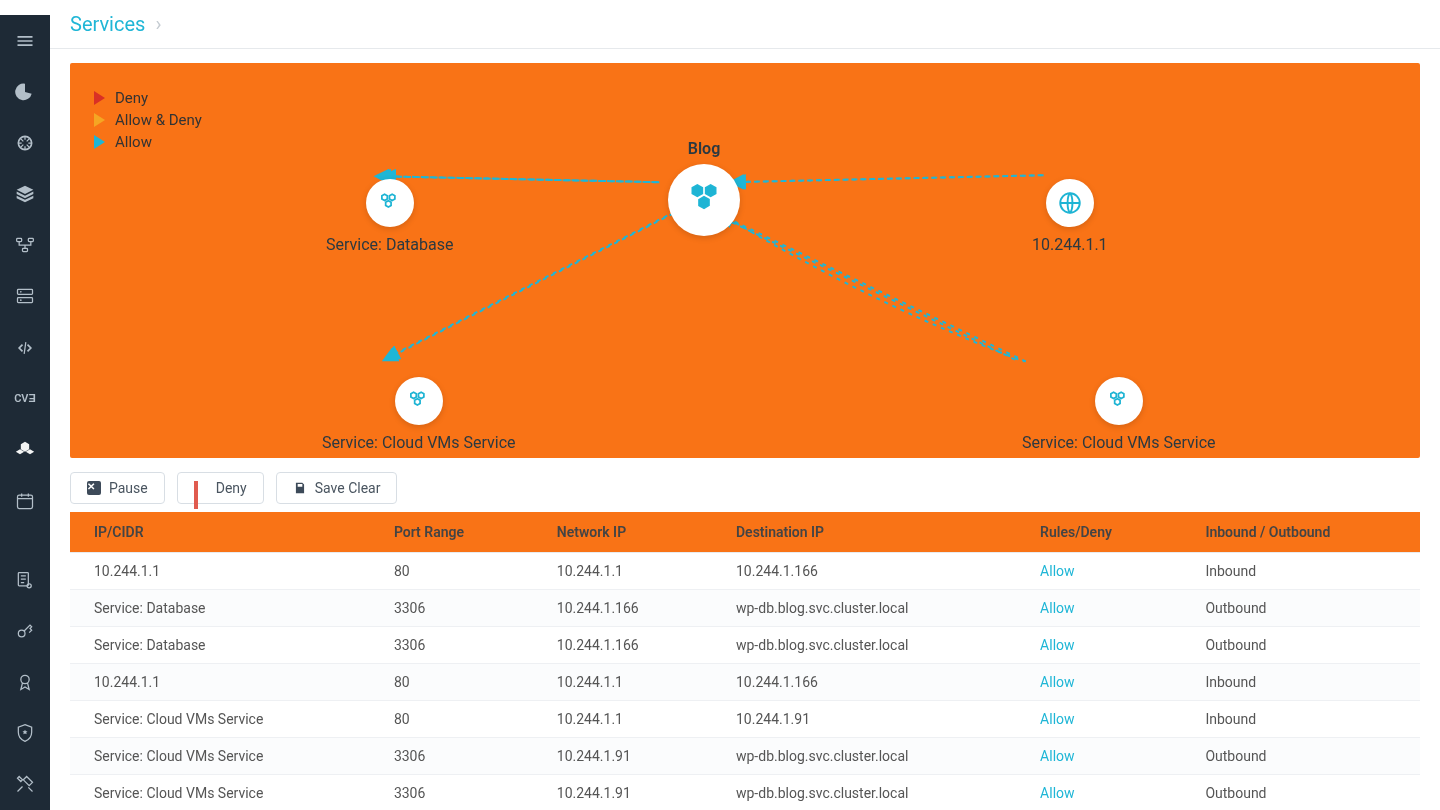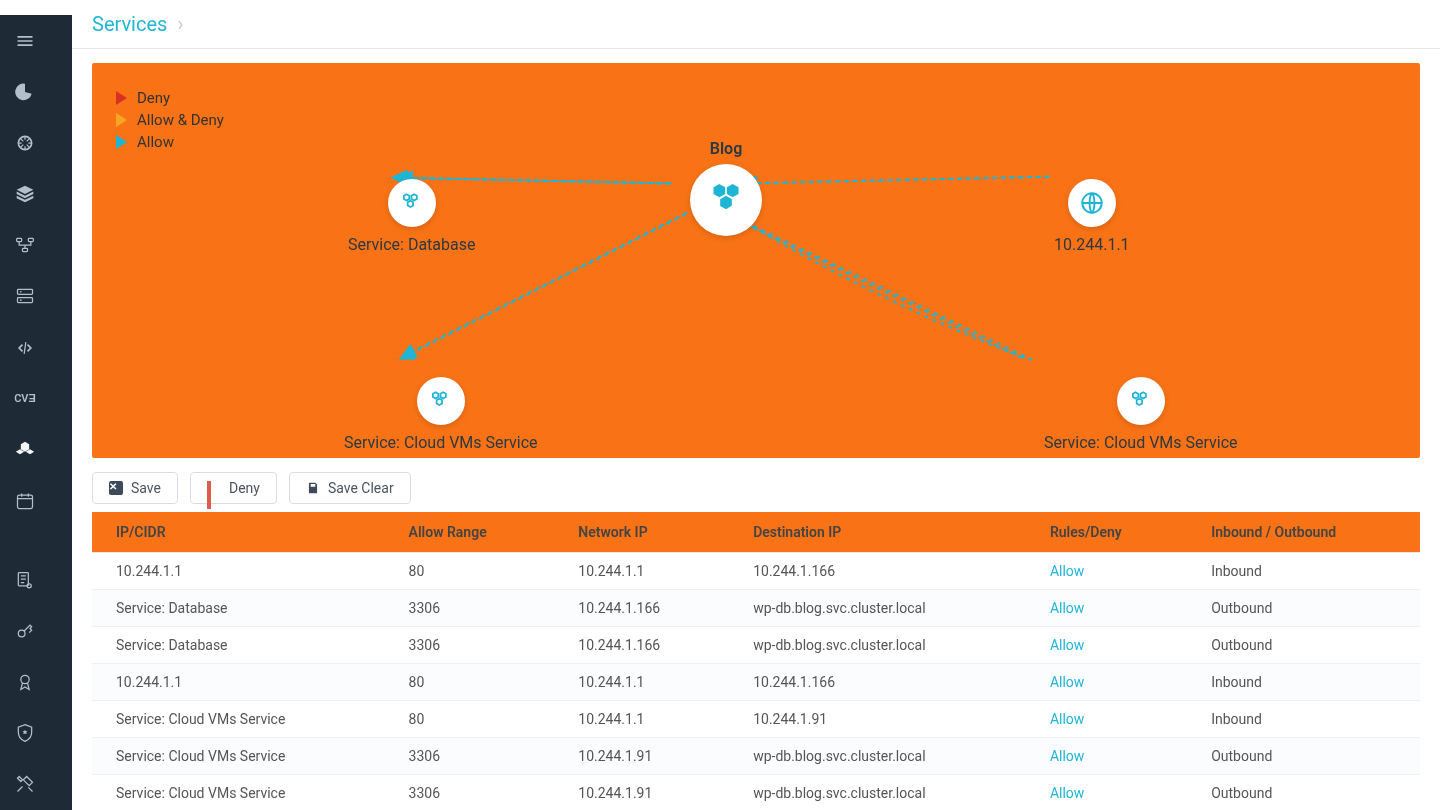--- a/index.html
+++ b/index.html
@@ -1,20 +1,20 @@
 <!DOCTYPE html>
 <html><head>
 <meta charset="utf-8">
 <style>
   * { box-sizing: border-box; margin: 0; padding: 0; }
   body { font-family: -apple-system, BlinkMacSystemFont, "Segoe UI", Roboto, Arial, sans-serif; color: #333; background: #fff; }
   .app { display: flex; height: 810px; width: 1440px; }
 
   
-  .sidebar { width: 72px; background: #1e2a36; display: flex; flex-direction: column; align-items: flex-start; padding-top: 0; flex-shrink:0;margin-top:15px;}
+  .sidebar { width: 50px; background: #1e2a36; display: flex; flex-direction: column; align-items: center; padding-top: 0; flex-shrink:0;margin-top:15px;}
   .sidebar .icon-btn { width: 50px; height: 52px; display:flex; align-items:center; justify-content:center; color:#b3bfc9; cursor:pointer;}
   .sidebar .icon-btn.active { color:#fff; }
   .sidebar svg { width:20px; height:20px; fill: currentColor; }
   .sidebar .sep { height: 28px; }
 
   
   .main { flex:1; display:flex; flex-direction:column; overflow:auto;}
   .breadcrumb { padding: 12px 20px; border-bottom:1px solid #e6e9ec; font-size:20px; display:flex; align-items:center; gap:10px;}
   .breadcrumb .link { color:#1fb6d6; cursor:pointer;}
   .breadcrumb .sep { color:#c4cbd1;}
@@ -241,42 +241,42 @@
                 <path d="M7 4l2.5 1.4v2.9L7 9.7 4.5 8.3V5.4L7 4zm7 0l2.5 1.4v2.9L14 9.7l-2.5-1.4V5.4L14 4zM10.5 10l2.5 1.4v2.9L10.5 15.7 8 14.3v-2.9L10.5 10z" fill="none" stroke="#1eb4d4" stroke-width="1.6"></path>
               </svg>
             </div>
           <div class="node-label">Service: Cloud VMs Service</div>
         </div>
       </div>
 
       <div class="toolbar">
         <div class="btn">
           <span class="ic ic-clear">✕</span>
-          <span>Save</span>
+          <span>Pause</span>
         </div>
         <div class="btn">
           <span class="ic ic-pause">
               <span></span>
               <span></span>
             </span>
           <span>Deny</span>
         </div>
         <div class="btn">
           <span class="ic ic-save"><svg viewBox="0 0 24 24">
                 <path d="M5 3h11l3 3v15H5V3zm3 2v5h8V5H8zm1 9h6v5H9v-5z"></path>
               </svg></span>
           <span>Save Clear</span>
         </div>
       </div>
 
       <table>
         <thead>
             <tr id="thead-row">
               <th>IP/CIDR</th>
-              <th>Allow Range</th>
+              <th>Port Range</th>
               <th>Network IP</th>
               <th>Destination IP</th>
               <th>Rules/Deny</th>
               <th>Inbound / Outbound</th>
             </tr>
           </thead>
         <tbody id="tbody">
             <tr>
               <td>10.244.1.1</td>
               <td>80</td>

